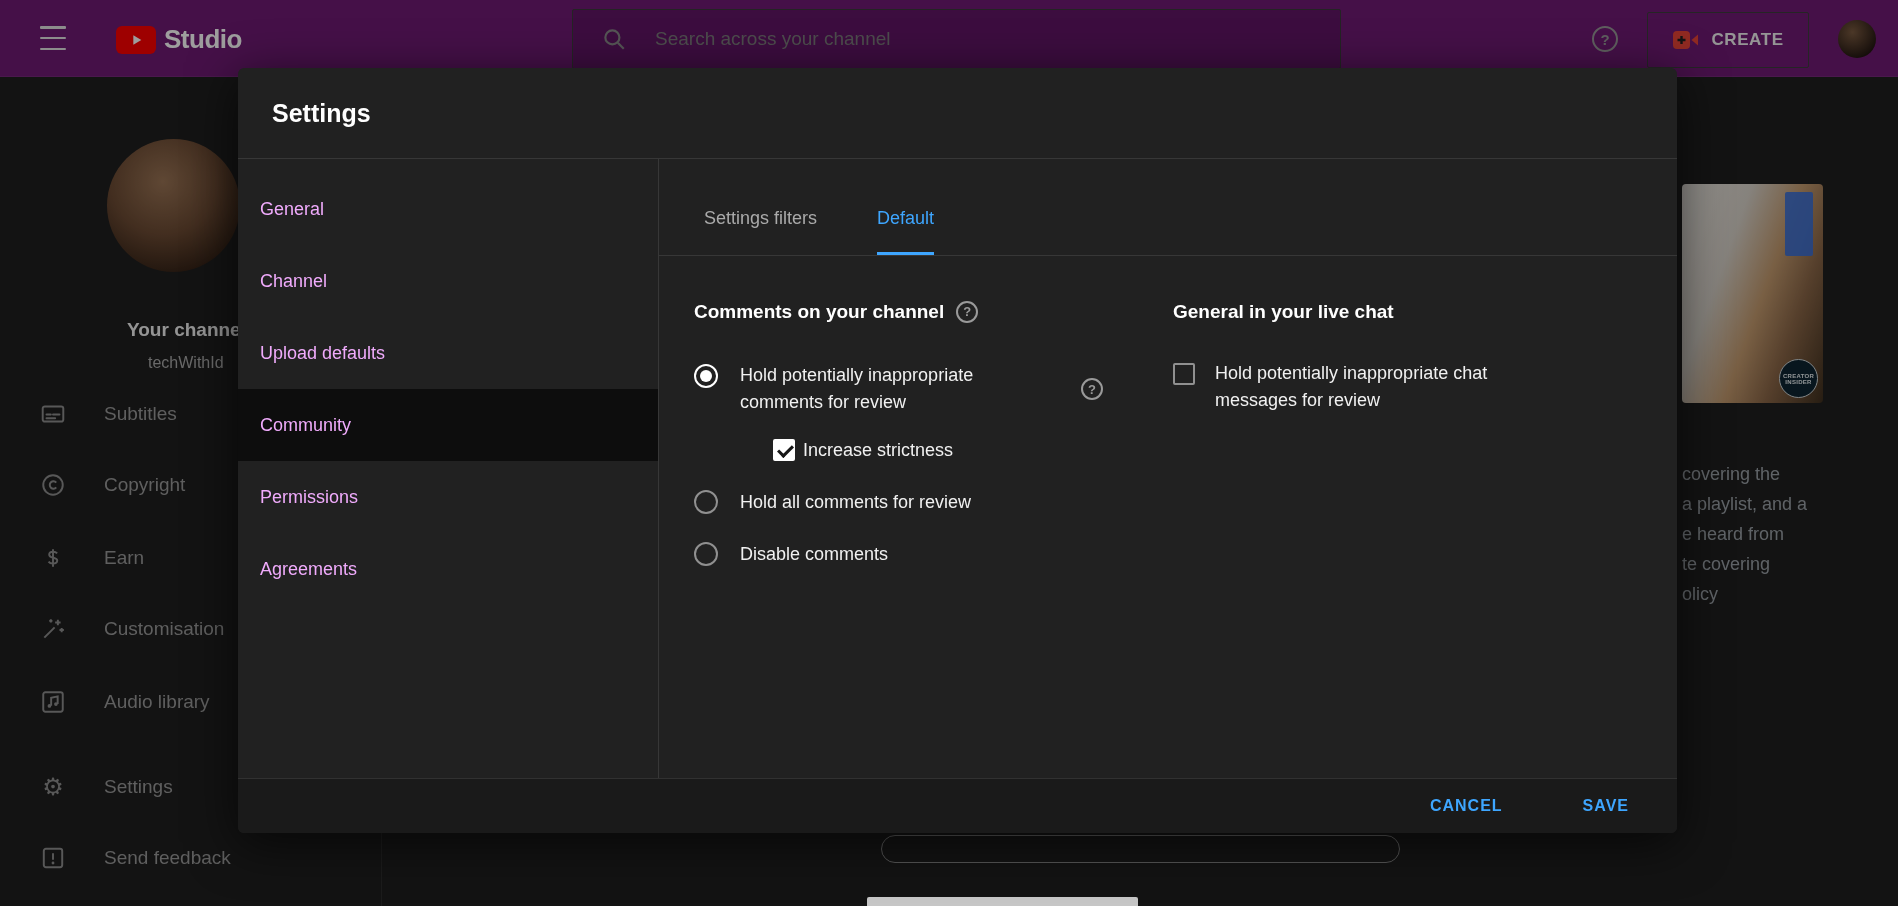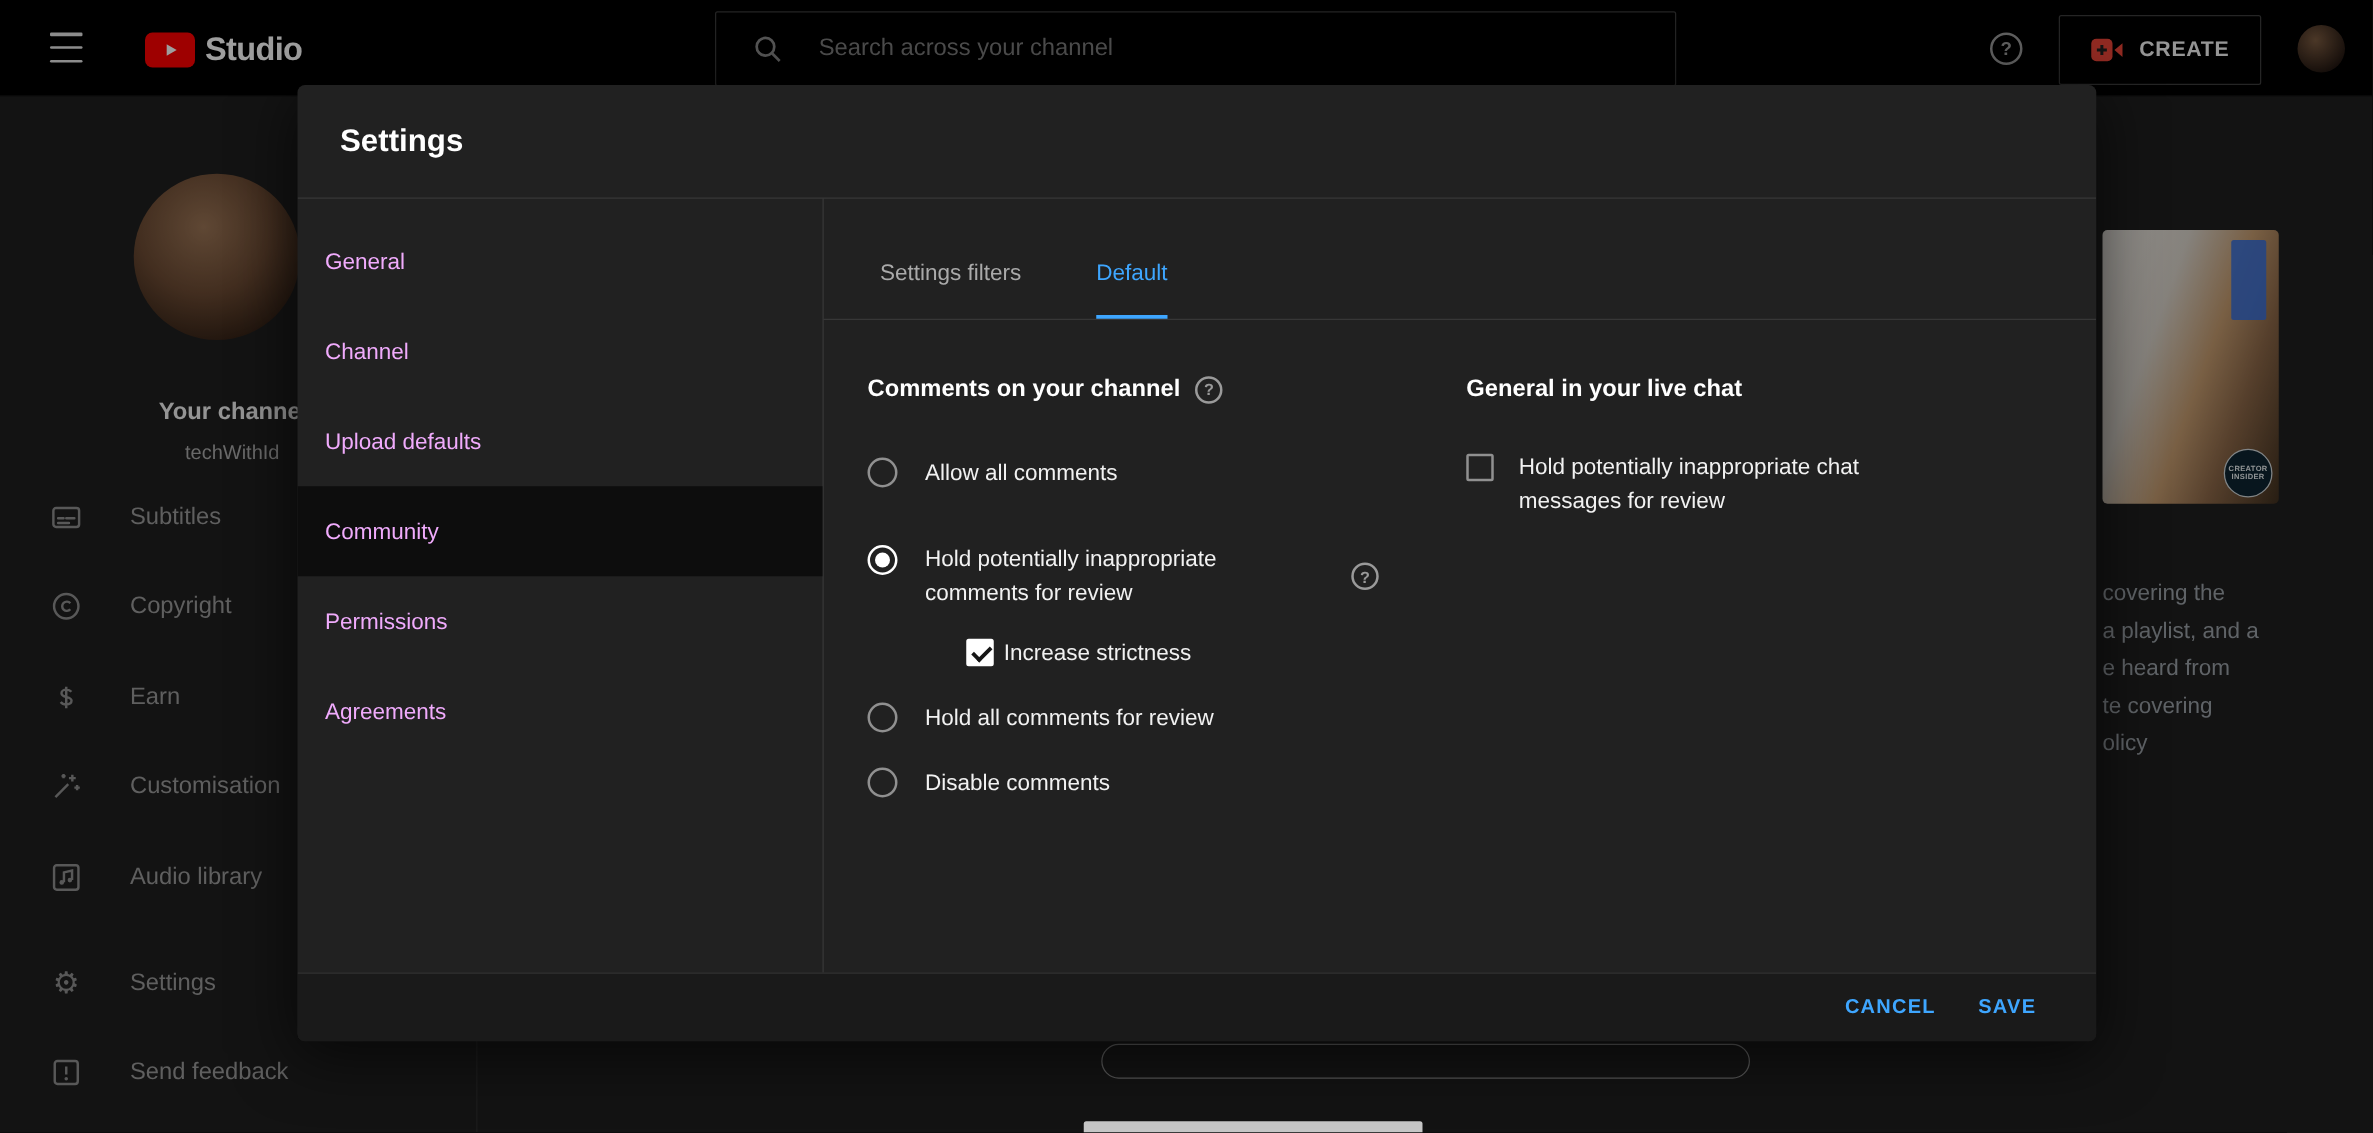--- a/index.html
+++ b/index.html
@@ -3,21 +3,21 @@
 <meta charset="utf-8">
 <style>
   * { box-sizing: border-box; }
   html,body { margin:0; padding:0; background:#000; }
   body { font-family:"Liberation Sans", sans-serif; }
   .stage { position:relative; width:1898px; height:906px; overflow:hidden; background:#1f1f1f; }
 
   
   .page { position:absolute; inset:0; z-index:1; }
 
-  .topbar { position:absolute; top:0; left:0; right:0; height:77px; background:#000000;
+  .topbar { position:absolute; top:0; left:0; right:0; height:77px; background:#701a75;
             border-bottom:1px solid rgba(255,255,255,0.06); }
   .hamburger { position:absolute; left:40px; top:26px; width:26px; height:24px; display:flex;
                flex-direction:column; justify-content:space-between; cursor:pointer; }
   .hamburger span { display:block; height:2.5px; background:#e3e3e3; border-radius:1px; }
   .logo { position:absolute; left:116px; top:24px; display:flex; align-items:center; gap:8px; }
   .logo-mark { width:40px; height:28px; background:#f00; border-radius:6px; display:flex;
                align-items:center; justify-content:center; }
   .logo-text { color:#fff; font-size:26px; font-weight:700; letter-spacing:-0.5px; }
 
   .searchbox { position:absolute; left:572px; top:9px; width:769px; height:60px;
@@ -121,21 +121,21 @@
   .checkbox.checked::after { content:""; position:absolute; left:6px; top:1px; width:6px; height:12px;
                              border:solid #161616; border-width:0 3px 3px 0; transform:rotate(45deg); }
 
   .sub-row { margin-left:79px; display:flex; align-items:center; gap:8px; min-height:36px; margin-bottom:16px; }
 
   .chat-row { display:flex; align-items:flex-start; gap:20px; margin-top:36px; }
   .chat-row .checkbox { margin-top:3px; }
   .chat-row .option-label { max-width:312px; }
 
   .modal-footer { height:55px; flex:none; border-top:1px solid rgba(255,255,255,0.10); background:#1a1a1a;
-                  display:flex; align-items:center; justify-content:flex-end; gap:22px; padding-right:42px; }
+                  display:flex; align-items:center; justify-content:flex-end; gap:68px; padding-right:42px; }
   .dlg-btn { background:none; border:none; color:#3ea6ff; font-size:16px; font-weight:700;
              letter-spacing:1px; cursor:pointer; font-family:"Liberation Sans",sans-serif; }
 
   svg { display:block; }
 </style>
 </head>
 <body>
 
 <div class="stage">
 
@@ -298,24 +298,20 @@
         <div class="sections">
 
           <div class="section section-comments">
             <div class="section-heading">
               <span>Comments on your channel</span>
               <span class="help-circ" style="width:22px;height:22px;font-size:13px;">?</span>
             </div>
 
             <div class="option-list">
 
-              <div class="option-row">
-                <span class="radio"></span>
-                <span class="option-label">Allow all comments</span>
-              </div>
 
               <div class="option-row two-line">
                 <span class="radio checked"></span>
                 <span class="option-label narrow">Hold potentially inappropriate comments for review</span>
                 <span class="help-circ row-help" style="width:22px;height:22px;font-size:13px;">?</span>
               </div>
 
               <div class="sub-row">
                 <span class="checkbox checked"></span>
                 <span class="option-label">Increase strictness</span>

